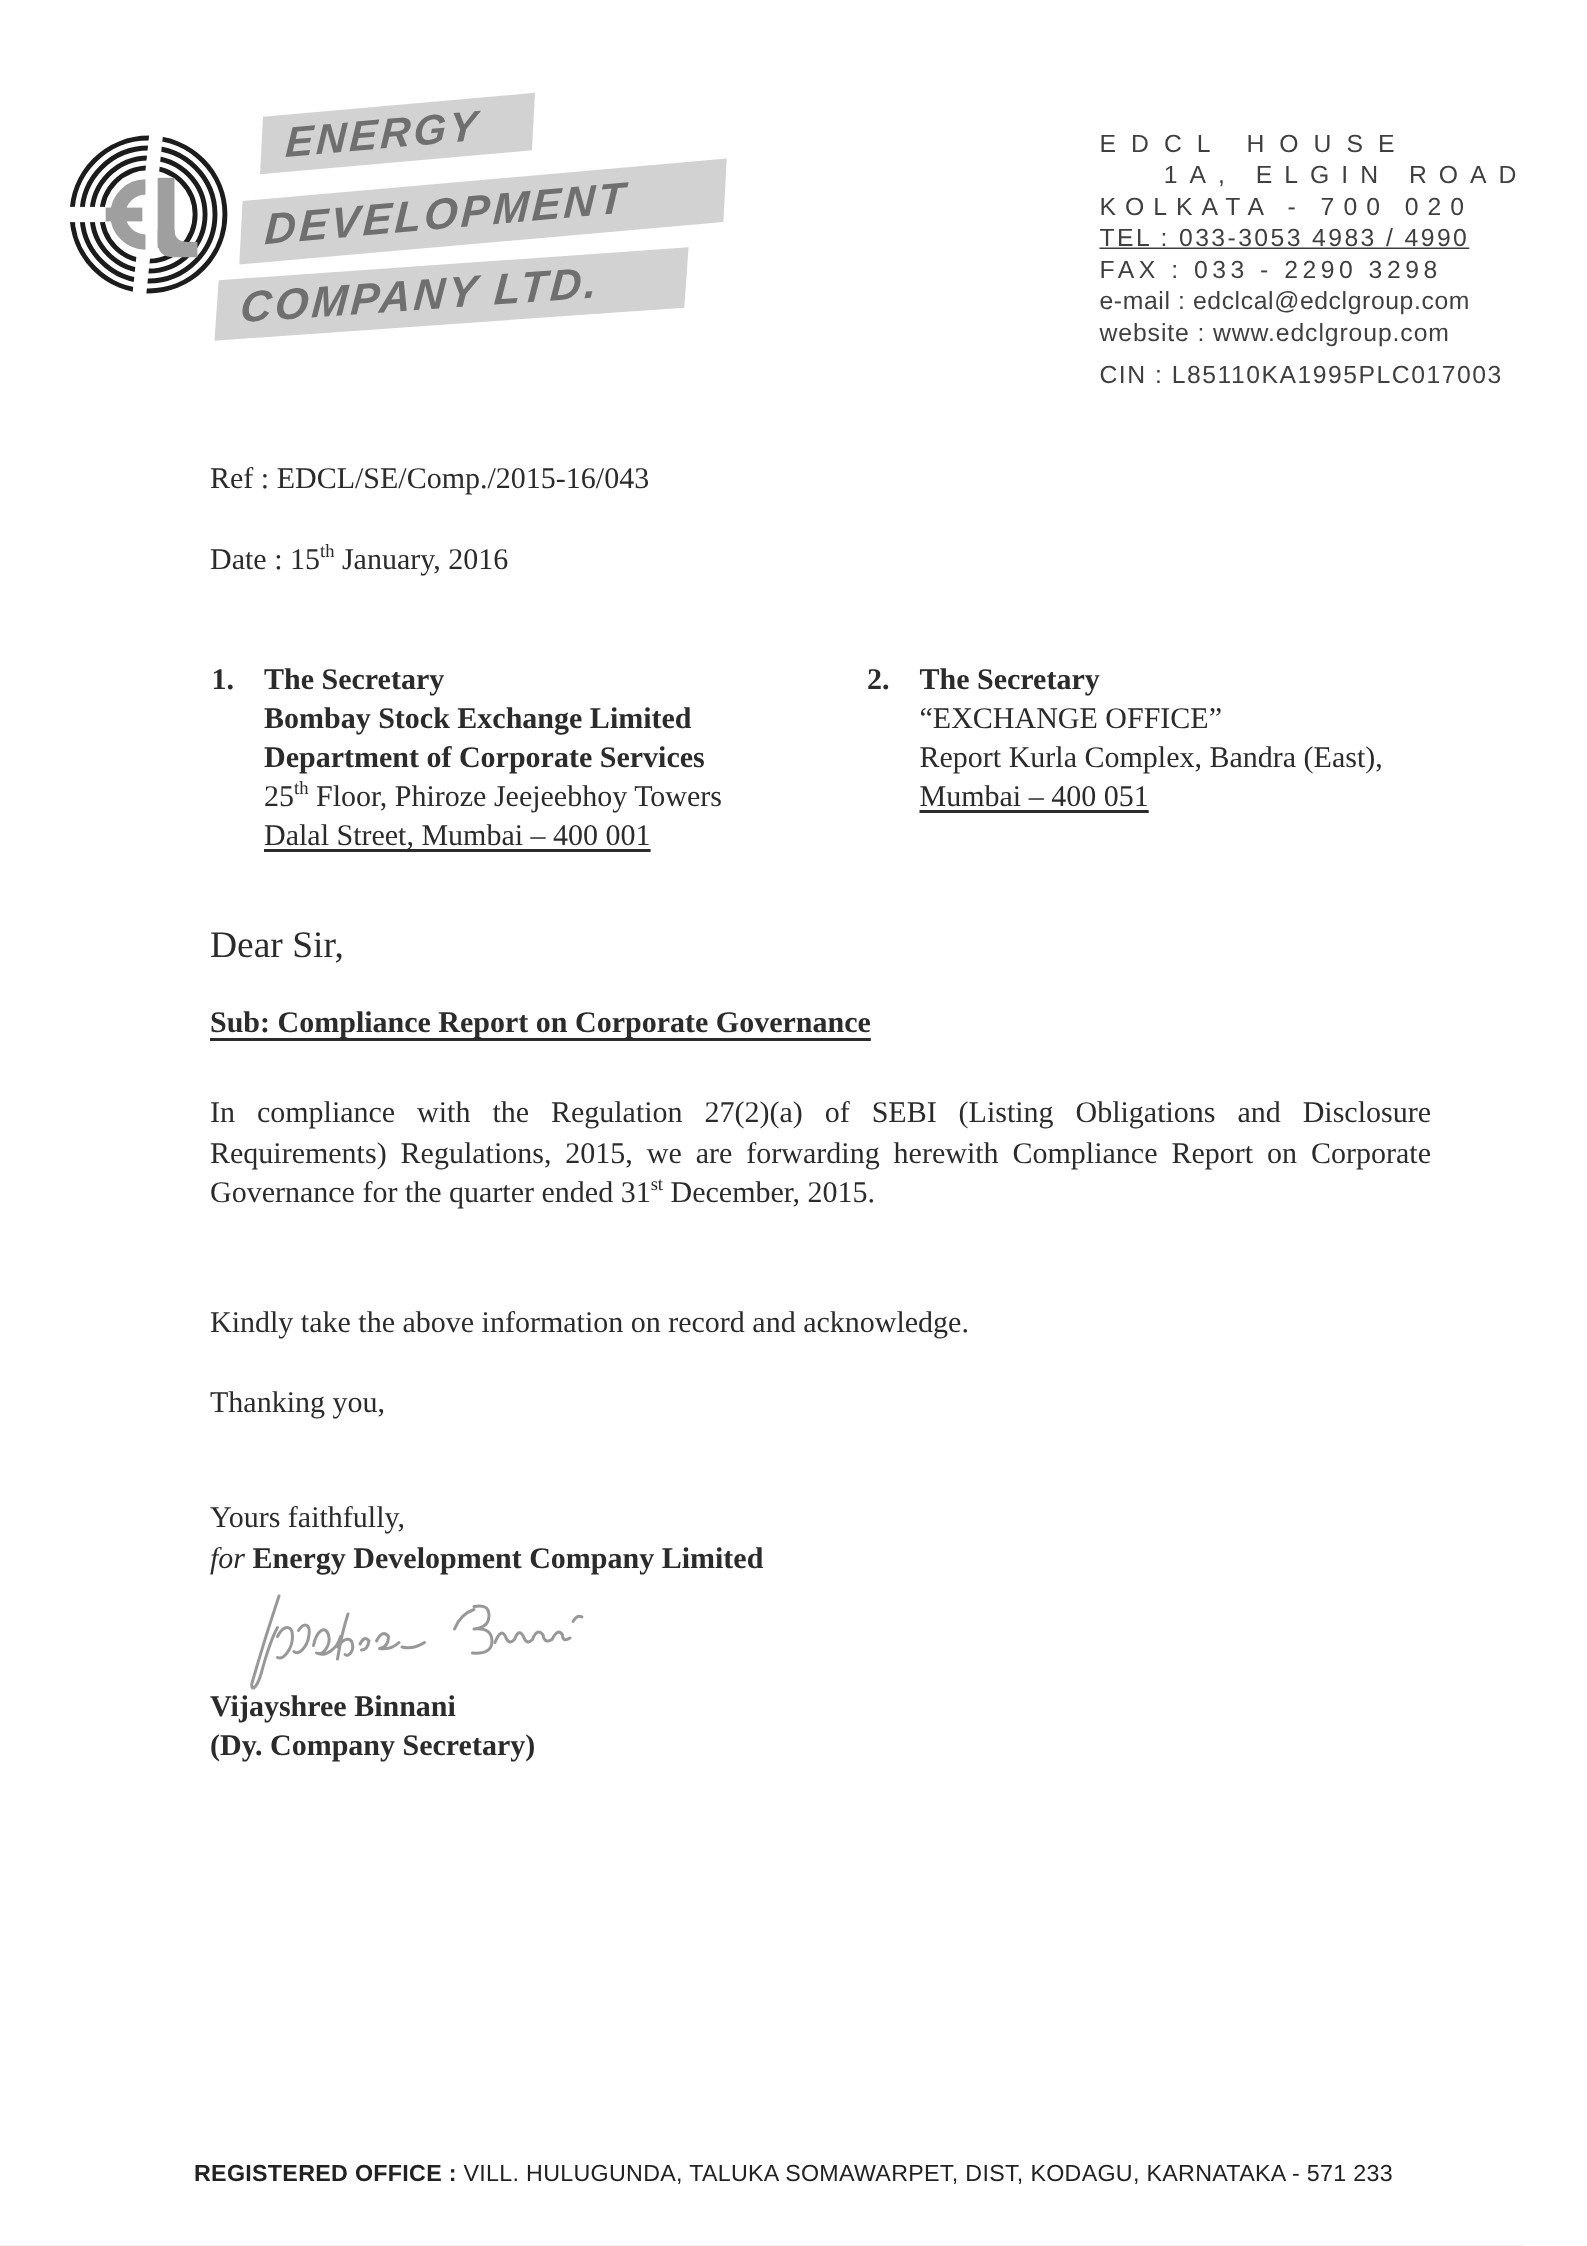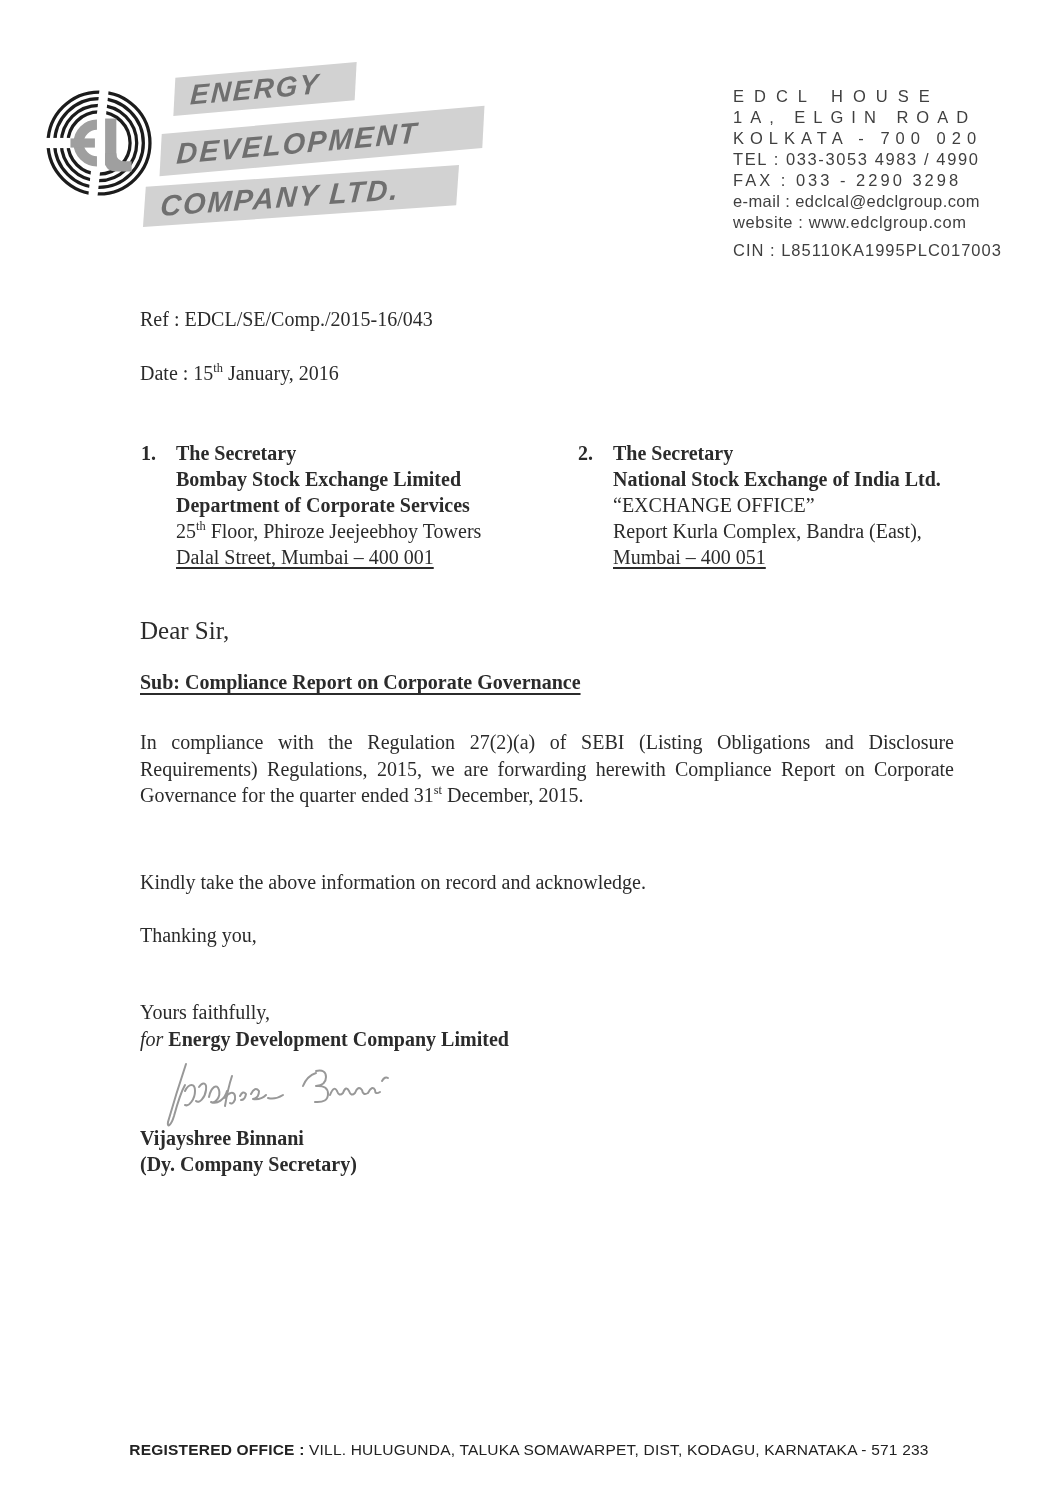--- a/index.html
+++ b/index.html
@@ -38,23 +38,23 @@
   .addr-block {
     position: absolute;
     left: 733px; top: 58px; width: 286px;
     font-family: "Liberation Sans", sans-serif;
     font-size: 16.5px;
     line-height: 21px;
     color: #3f3f3f;
     white-space: nowrap;
   }
   .addr-l1 { letter-spacing: 10px; margin-top: 28px; }
-  .addr-l2 { letter-spacing: 8px; }
+  .addr-l2 { letter-spacing: 8px; text-align: right; }
   .addr-l3 { letter-spacing: 6px; }
-  .addr-l4 { letter-spacing: 1.6px; }
+  .addr-l4 { letter-spacing: 1.6px; text-decoration: underline; }
   .addr-l5 { letter-spacing: 3px; }
   .addr-l6 { letter-spacing: 0.4px; }
   .addr-l7 { letter-spacing: 0.6px; }
   .addr-cin { margin-top: 7px; letter-spacing: 1px; }
 
   
   .ref-line  { position: absolute; left: 140px; top: 308px; font-size: 20px; }
   .date-line { position: absolute; left: 140px; top: 362px; font-size: 20px; }
   sup { font-size: 0.62em; vertical-align: super; line-height: 0; }
 
@@ -146,21 +146,20 @@
       <div class="b">Department of Corporate Services</div>
       <div><span>25</span><sup>th</sup><span> Floor, Phiroze Jeejeebhoy Towers</span></div>
       <div class="u">Dalal Street, Mumbai – 400 001</div>
     </div>
   </div>
 
   <div class="recipient recipient-2">
     <div class="rec-num">2.</div>
     <div class="rec-lines">
       <div class="b">The Secretary</div>
-      <div class="b">National Stock Exchange of India Ltd.</div>
       <div>“EXCHANGE OFFICE”</div>
       <div>Report Kurla Complex, Bandra (East),</div>
       <div class="u">Mumbai – 400 051</div>
     </div>
   </div>
 
   <div class="salutation">Dear Sir,</div>
   <div class="subject">Sub: Compliance Report on Corporate Governance</div>
 
   <div class="para-1"><span>In compliance with the Regulation 27(2)(a) of SEBI (Listing Obligations and Disclosure Requirements) Regulations, 2015, we are forwarding herewith Compliance Report on Corporate Governance for the quarter ended 31</span><sup>st</sup><span> December, 2015.</span></div>

